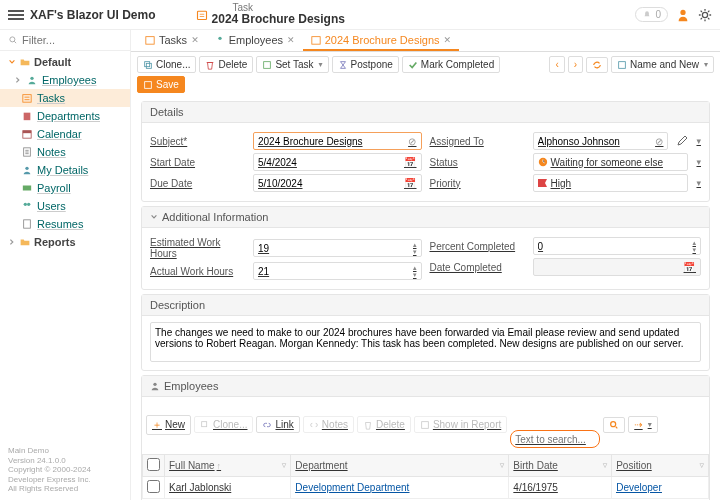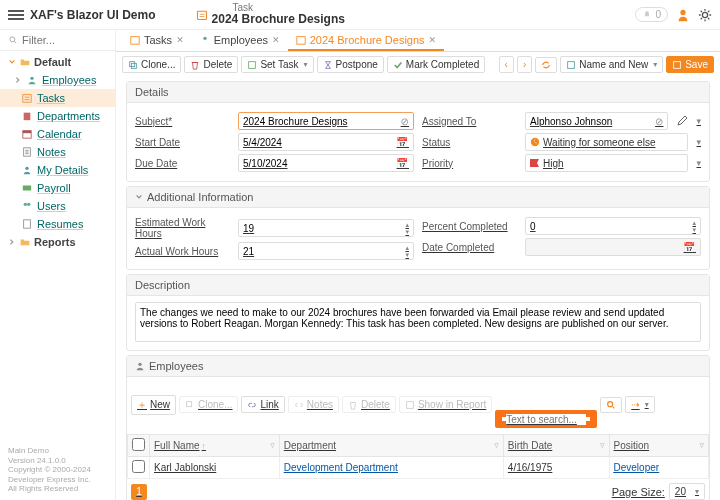--- a/index.html
+++ b/index.html
@@ -10,21 +10,21 @@
 .hamburger div { height: 2px; background: #555; margin: 2px 0; }
 .brand { font-weight: 600; font-size: 12px; margin-left: 6px; }
 .crumb { display: flex; align-items: center; margin-left: 40px; }
 .crumb-icon { width: 12px; height: 12px; margin-right: 4px; }
 .crumb-text { font-size: 10px; color: #777; line-height: 1; margin-left: 21px; }
 .crumb-title { font-size: 12px; font-weight: 600; line-height: 1.1; }
 .top-right { margin-left: auto; display: flex; gap: 8px; align-items: center; }
 .pill { border: 1px solid #ddd; border-radius: 10px; padding: 1px 6px; font-size: 10px; color: #aaa; display: flex; align-items: center; gap: 3px; }
 .gear { width: 14px; height: 14px; cursor: pointer; }
 .body { display: flex; flex: 1; overflow: hidden; }
-.sidebar { width: 116px; border-right: 1px solid #eee; display: flex; flex-direction: column; }
+.sidebar { width: 131px; border-right: 1px solid #eee; display: flex; flex-direction: column; }
 .search { padding: 4px 8px; border-bottom: 1px solid #eee; display: flex; align-items: center; gap: 4px; color: #999; }
 .search input { border: none; outline: none; width: 100%; font-size: 11px; background: transparent; }
 .nav { padding: 2px 0; }
 .nav-group { padding: 3px 8px; font-weight: 600; color: #444; display: flex; align-items: center; gap: 4px; cursor: pointer; }
 .nav-item { padding: 3px 8px 3px 22px; display: flex; align-items: center; gap: 5px; cursor: pointer; color: #066; }
 .nav-item.sel { background: #fdecd9; }
 .nav-item span.txt { text-decoration: underline; text-decoration-color: #ccc; }
 .nav-ico { width: 10px; height: 10px; flex-shrink: 0; }
 .chev { width: 8px; height: 8px; }
 .footer { margin-top: auto; padding: 6px 8px; font-size: 8px; color: #aaa; line-height: 1.2; }
@@ -58,21 +58,21 @@
 .lnk { color: #0556a5; text-decoration: underline; }
 .filter-ico { float: right; color: #bbb; font-size: 9px; }
 .sort-ico { color: #bbb; font-size: 9px; margin-left: 2px; }
 .pager { display: flex; align-items: center; padding: 4px; gap: 4px; }
 .page-num { background: #f5871f; color: #fff; border-radius: 2px; width: 16px; height: 16px; display: inline-flex; align-items: center; justify-content: center; font-size: 10px; }
 .pager .spacer { flex: 1; }
 .subtoolbar { display: flex; gap: 3px; padding: 4px 4px 6px 4px; flex-wrap: wrap; align-items: center; }
 .btn.dis { color: #bbb; border-color: #eee; cursor: default; }
 .row2 { display: flex; gap: 8px; }
 .col2 { flex: 1; }
-.searchbox { border: 7px solid #f97316; padding: 2px 4px; font-size: 10px; border-radius: 2px; height: 18px; display: flex; align-items: center; margin-top: 29px; }
+.searchbox { border: 1px solid #f97316; padding: 2px 4px; font-size: 10px; border-radius: 8px; height: 18px; display: flex; align-items: center; margin-top: 29px; }
 .searchbox input { border: none; outline: none; font-size: 10px; width: 80px; }
 .assign-ico { width: 12px; height: 12px; cursor: pointer; }
 .orange-ico { color: #f5871f; }
 </style>
 </head>
 <body>
 
 <div class="app">
   <div class="topbar">
     <div class="hamburger">

